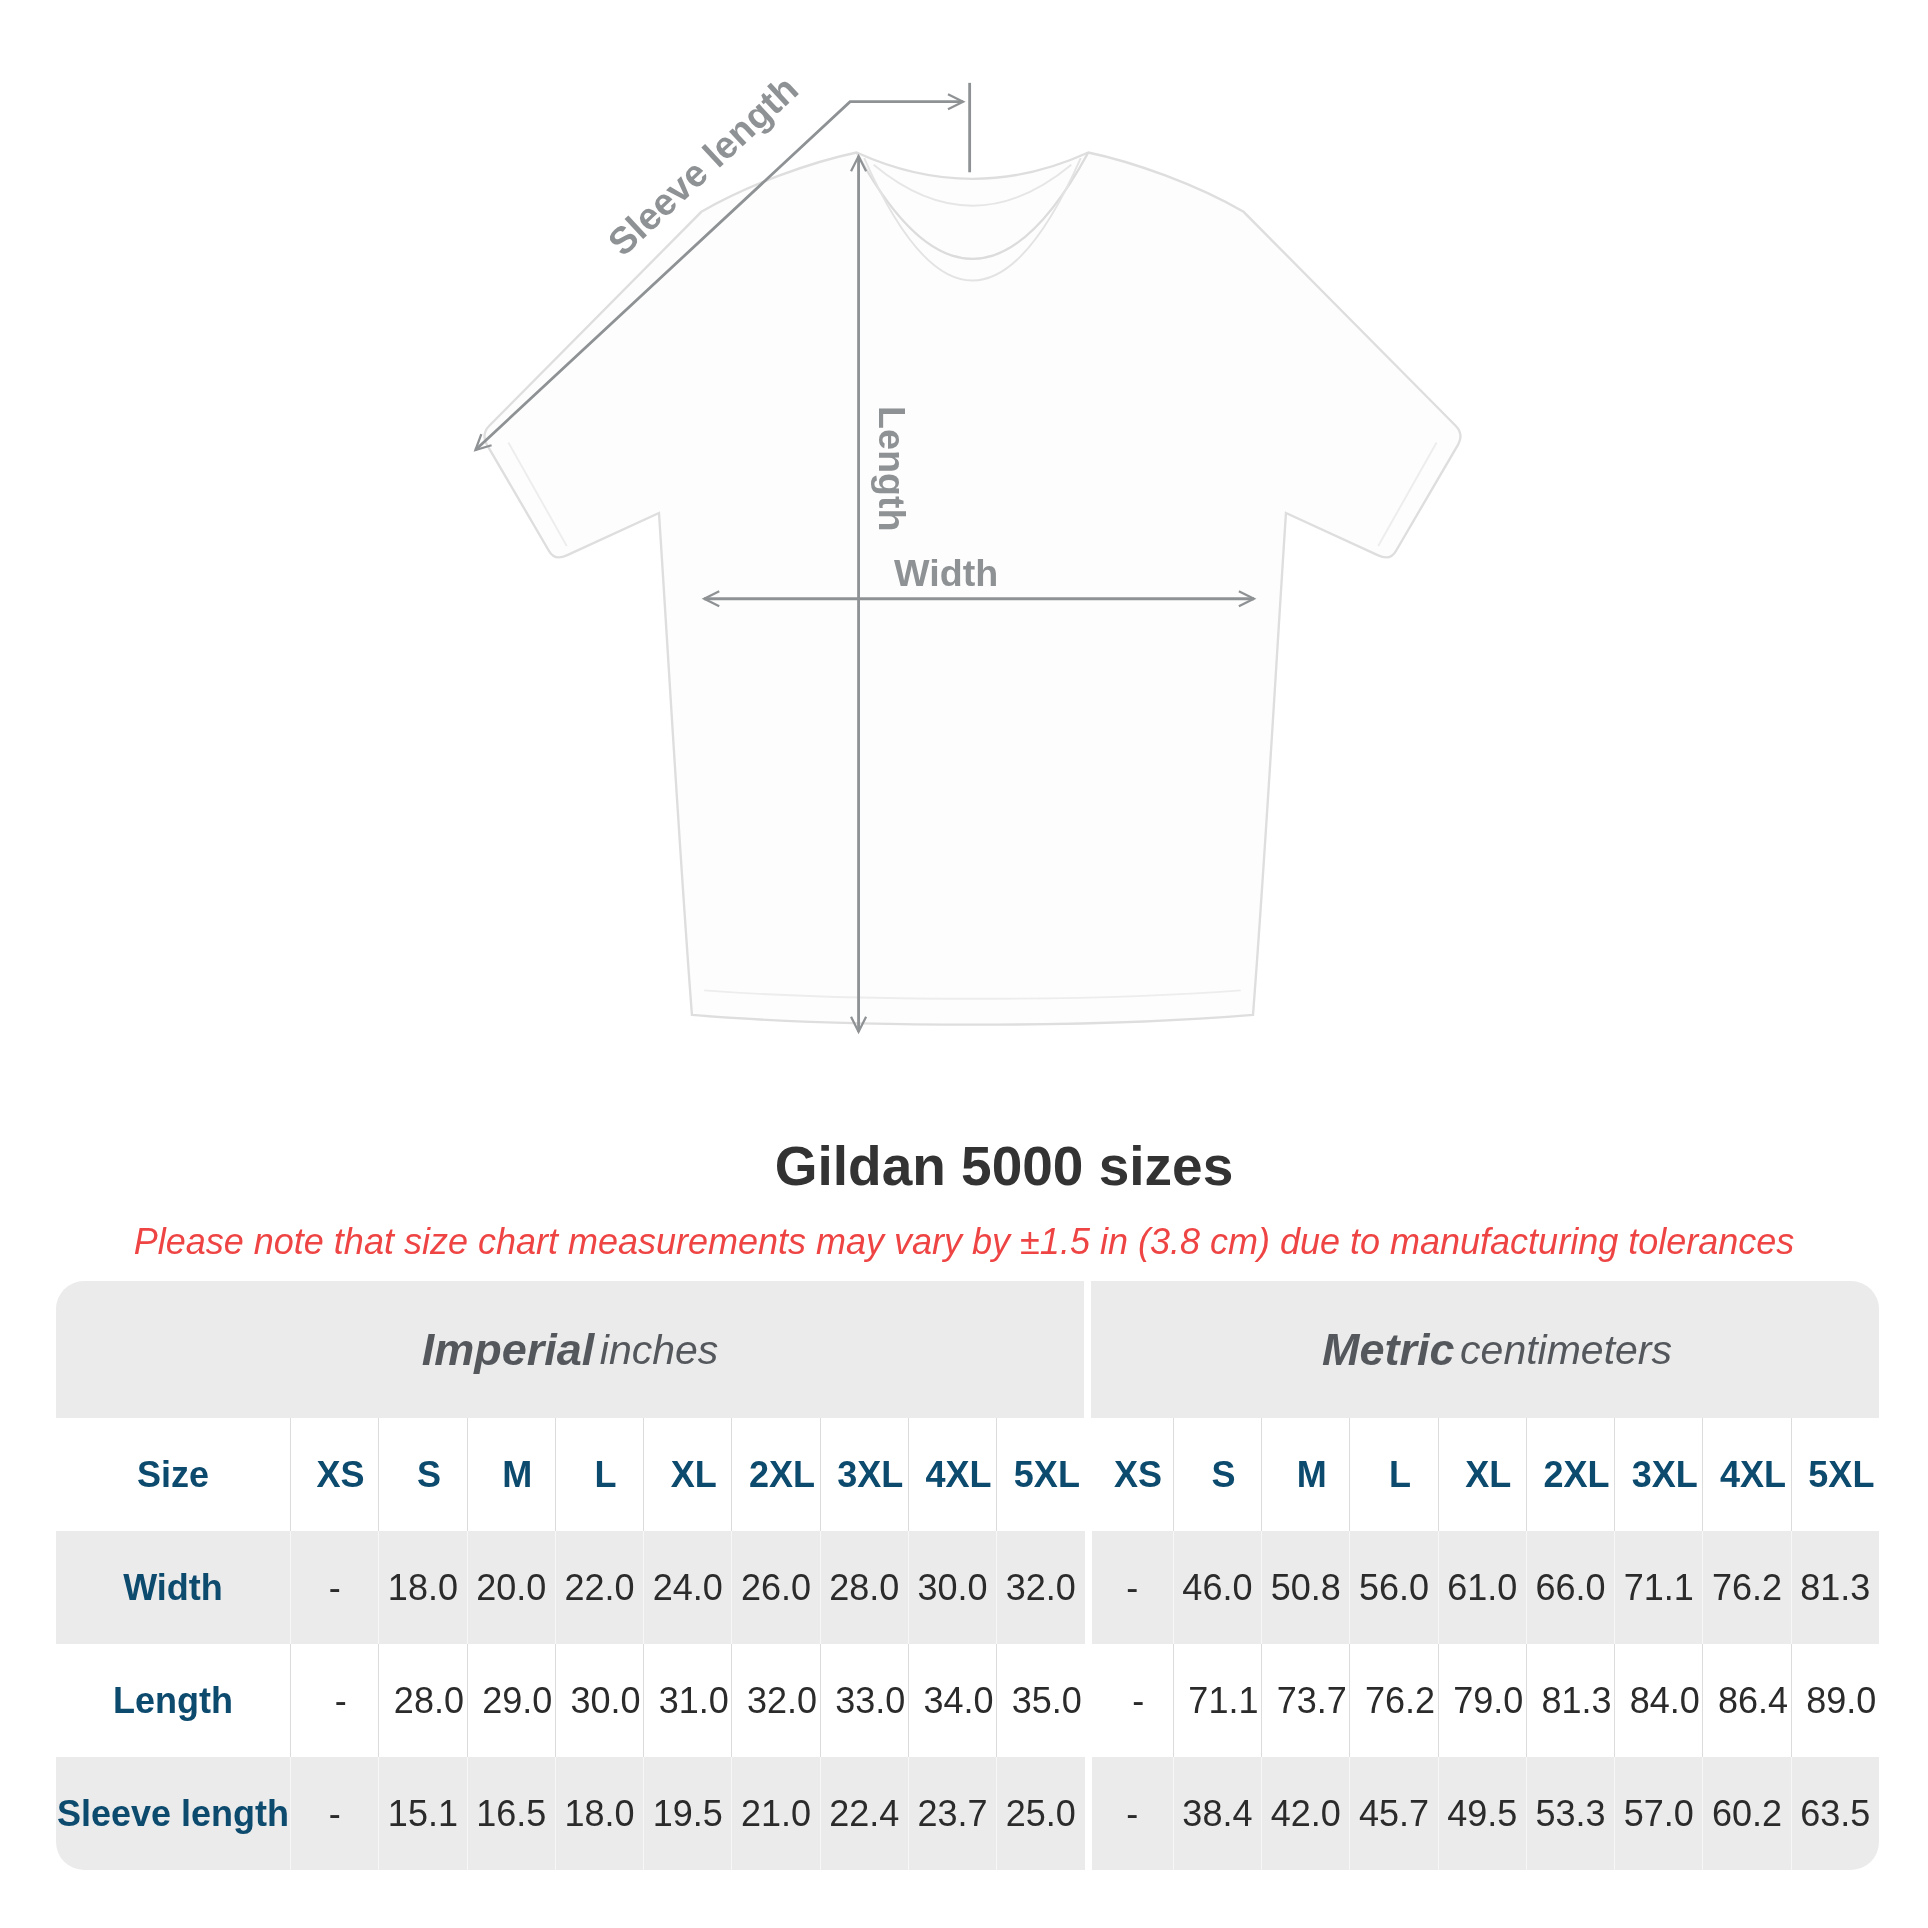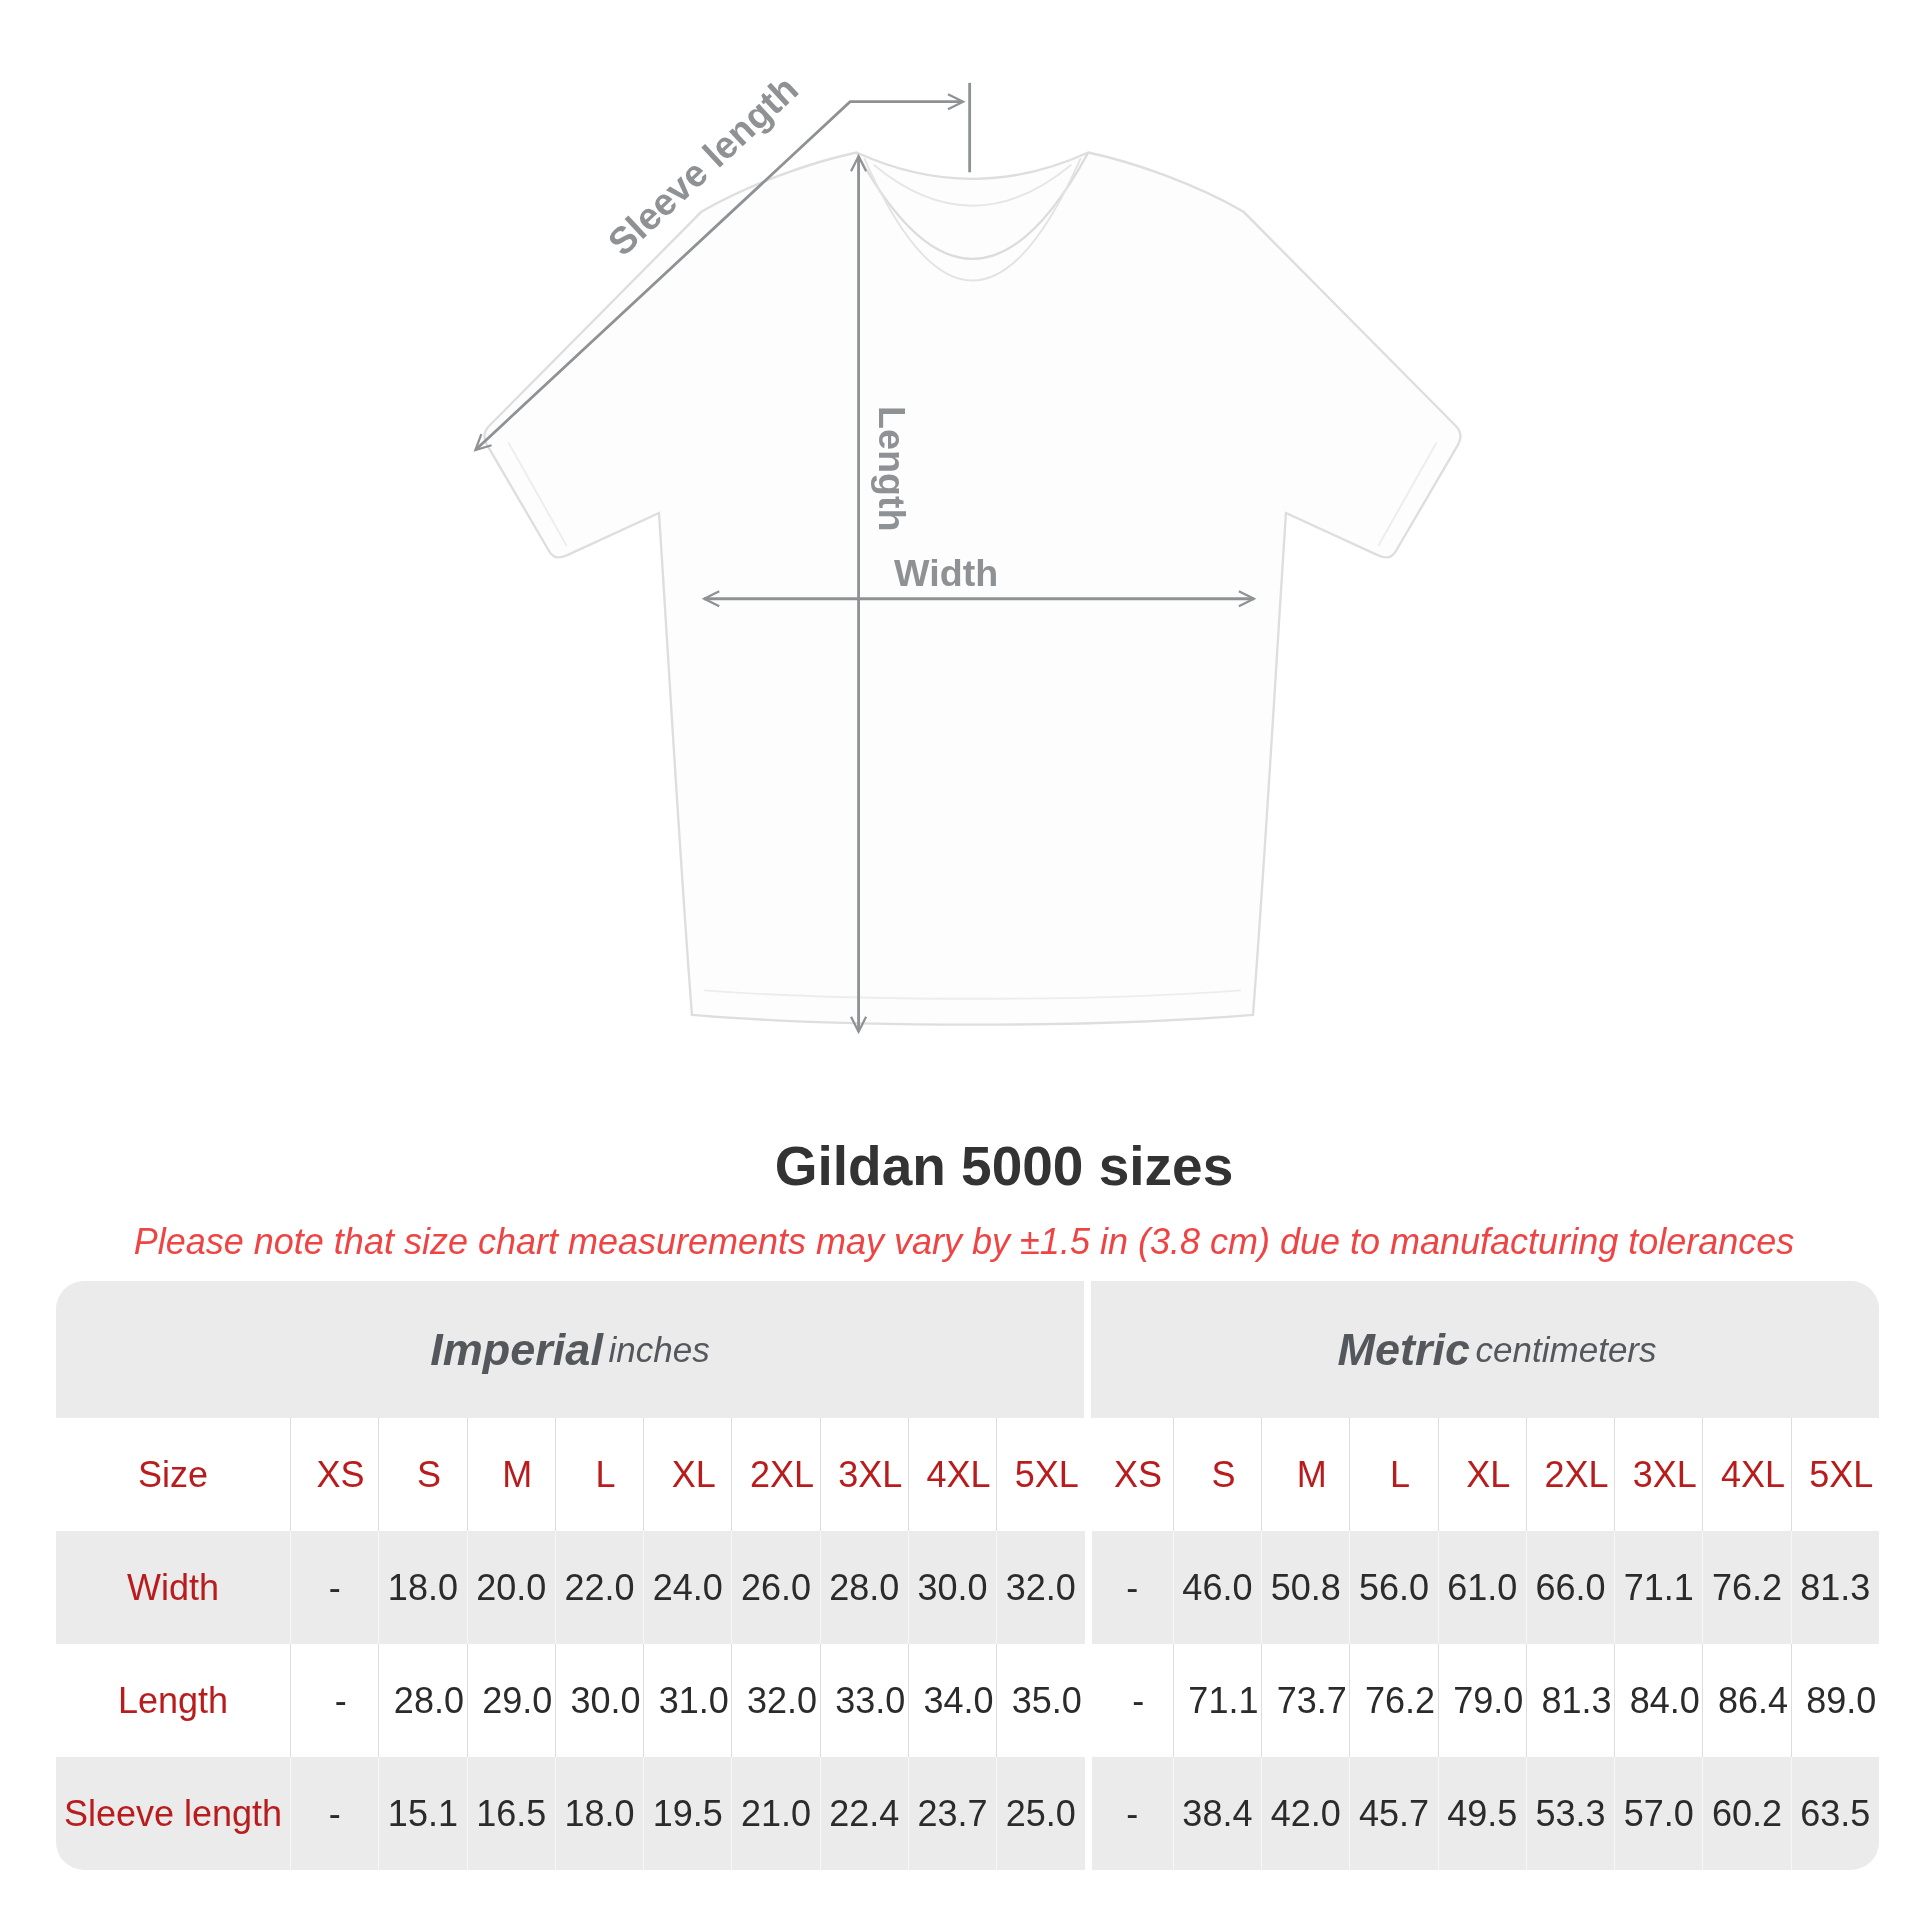--- a/index.html
+++ b/index.html
@@ -65,39 +65,39 @@
     background: #ebebeb;
     display: flex;
     flex-direction: row;
     align-items: center;
     justify-content: center;
     gap: 5.6px;
     color: #54585c;
   }
   .band-cell.metric { border-left: 7.5px solid #ffffff; padding-left: 24px; }
   .band-label { font-size: 45px; font-weight: bold; font-style: italic; line-height: 47px; }
-  .band-sub   { font-size: 35px; font-style: italic; line-height: 38px; }
+  .band-sub   { font-size: 41px; font-style: italic; line-height: 38px; }
 
   .trow {
     display: grid;
     grid-template-columns: 234px repeat(18, 1fr);
     height: 113px;
   }
   .trow.white { background: #ffffff; }
   .trow.gray  { background: #ebebeb; }
   .cell {
     display: flex;
     align-items: center;
     justify-content: center;
     font-size: 36px;
   }
   .trow.white > .cell + .cell { border-left: 1.9px solid #dcdcdc; padding-left: 12px; }
   .trow.gray  > .cell + .cell { border-left: 1.9px solid #f7f7f7; }
   .trow > .cell.split { border-left: 7.5px solid #ffffff !important; }
-  .hcell, .label-cell { font-weight: normal; color: #b91c1c; }
+  .hcell, .label-cell { font-weight: bold; color: #0c4a6e; }
   .vcell { color: #2b2b2b; }
 </style>
 </head>
 <body>
 
 <div class="figure">
   <svg width="1928" height="1092" viewBox="0 0 2048 1160">
     <defs>
       <marker id="arrow" viewBox="0 0 22 22" refX="19" refY="11" markerWidth="22" markerHeight="22" markerUnits="userSpaceOnUse" orient="auto-start-reverse">
         <path d="M3,3 L19,11 L3,19" fill="none" stroke="#8f9294" stroke-width="2.4"></path>

